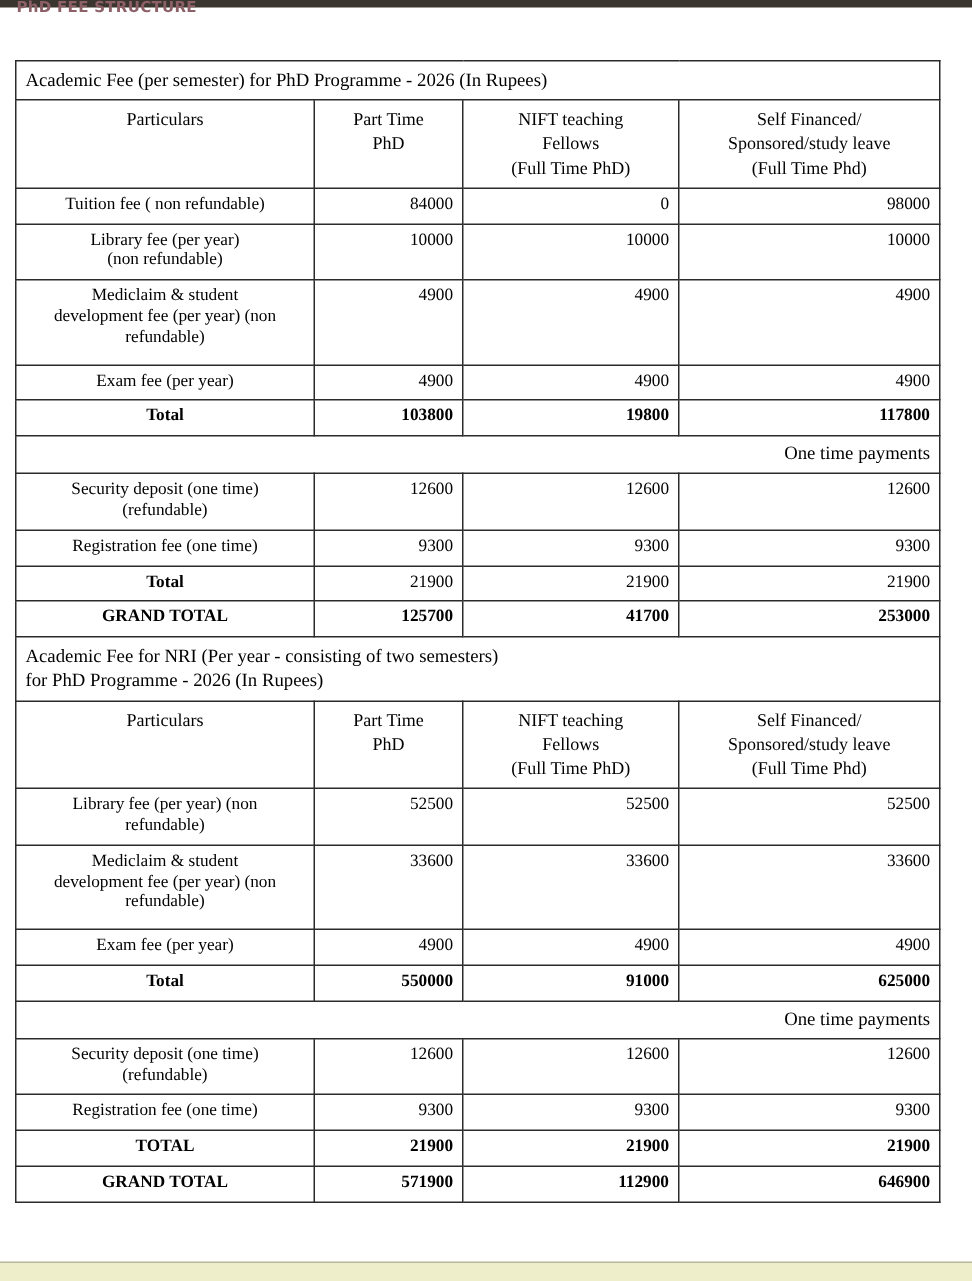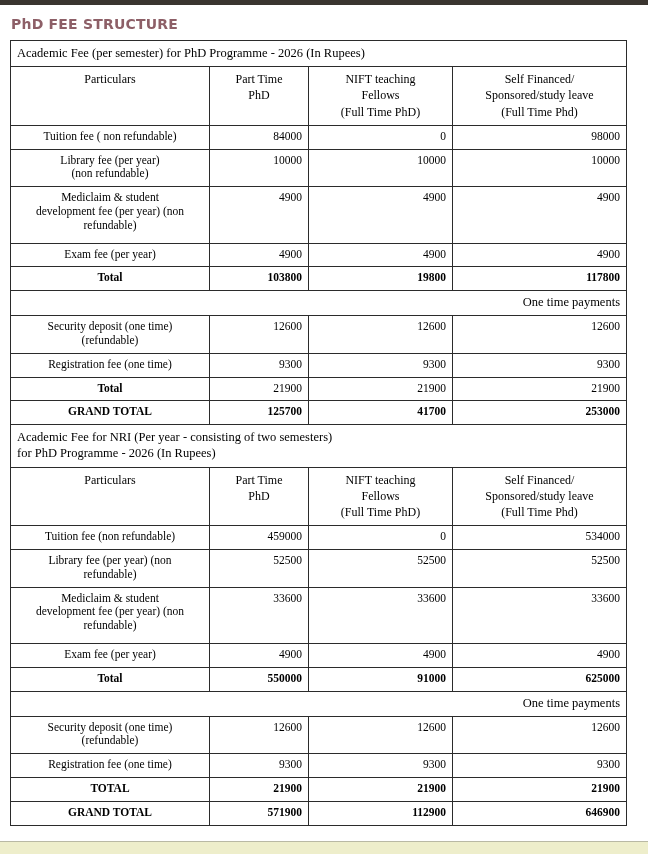--- a/index.html
+++ b/index.html
@@ -32,25 +32,25 @@
     bottom: 0; left: 0;
     width: 648px;
     height: 12px;
     background: #eeeecb;
     border-top: 1px solid #b9b9a4;
   }
 
   
   .page-title {
     position: absolute;
-    top: 16px;
+    top: 0;
     left: 11px;
     font-family: "DejaVu Sans", "Liberation Sans", sans-serif;
     font-weight: bold;
-    font-size: 14px;
+    font-size: 10px;
     letter-spacing: 0.2px;
     color: #8d5f67;
     white-space: nowrap;
   }
 
   
   .fee-table-wrap {
     position: absolute;
     top: 40px;
     left: 10px;
@@ -264,28 +264,20 @@
           <span>Fellows</span><br>
           <span>(Full Time PhD)</span>
         </td>
         <td class="colhead">
           <span>Self Financed/</span><br>
           <span>Sponsored/study leave</span><br>
           <span>(Full Time Phd)</span>
         </td>
       </tr>
 
-      <tr>
-        <td class="label">
-          <span>Tuition fee (non refundable)</span>
-        </td>
-        <td class="num">459000</td>
-        <td class="num">0</td>
-        <td class="num">534000</td>
-      </tr>
 
       <tr>
         <td class="label">
           <span>Library fee (per year) (non</span><br>
           <span>refundable)</span>
         </td>
         <td class="num">52500</td>
         <td class="num">52500</td>
         <td class="num">52500</td>
       </tr>

